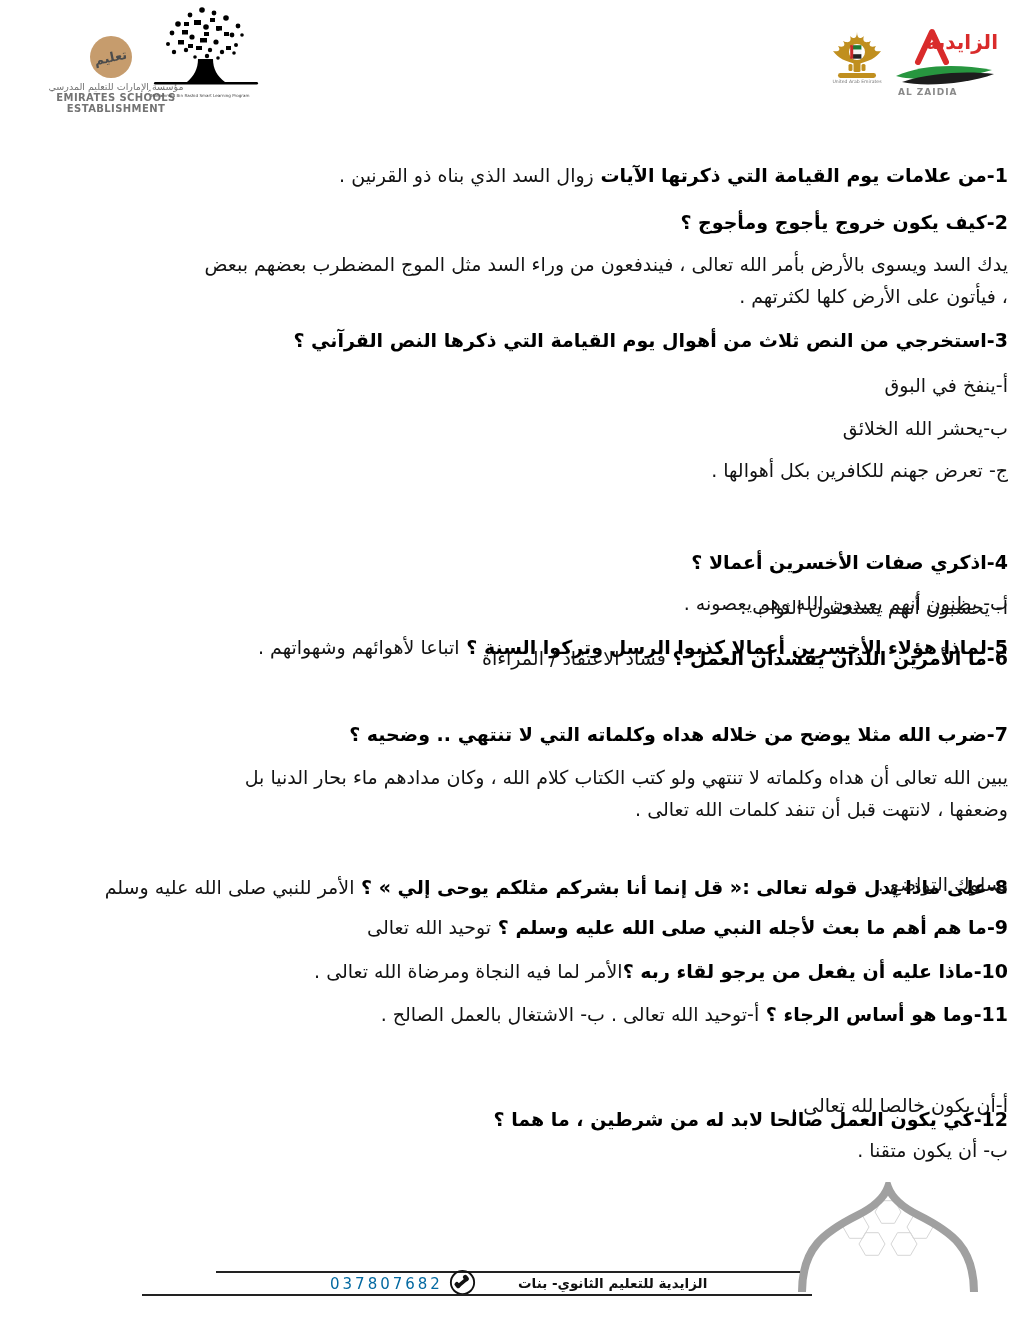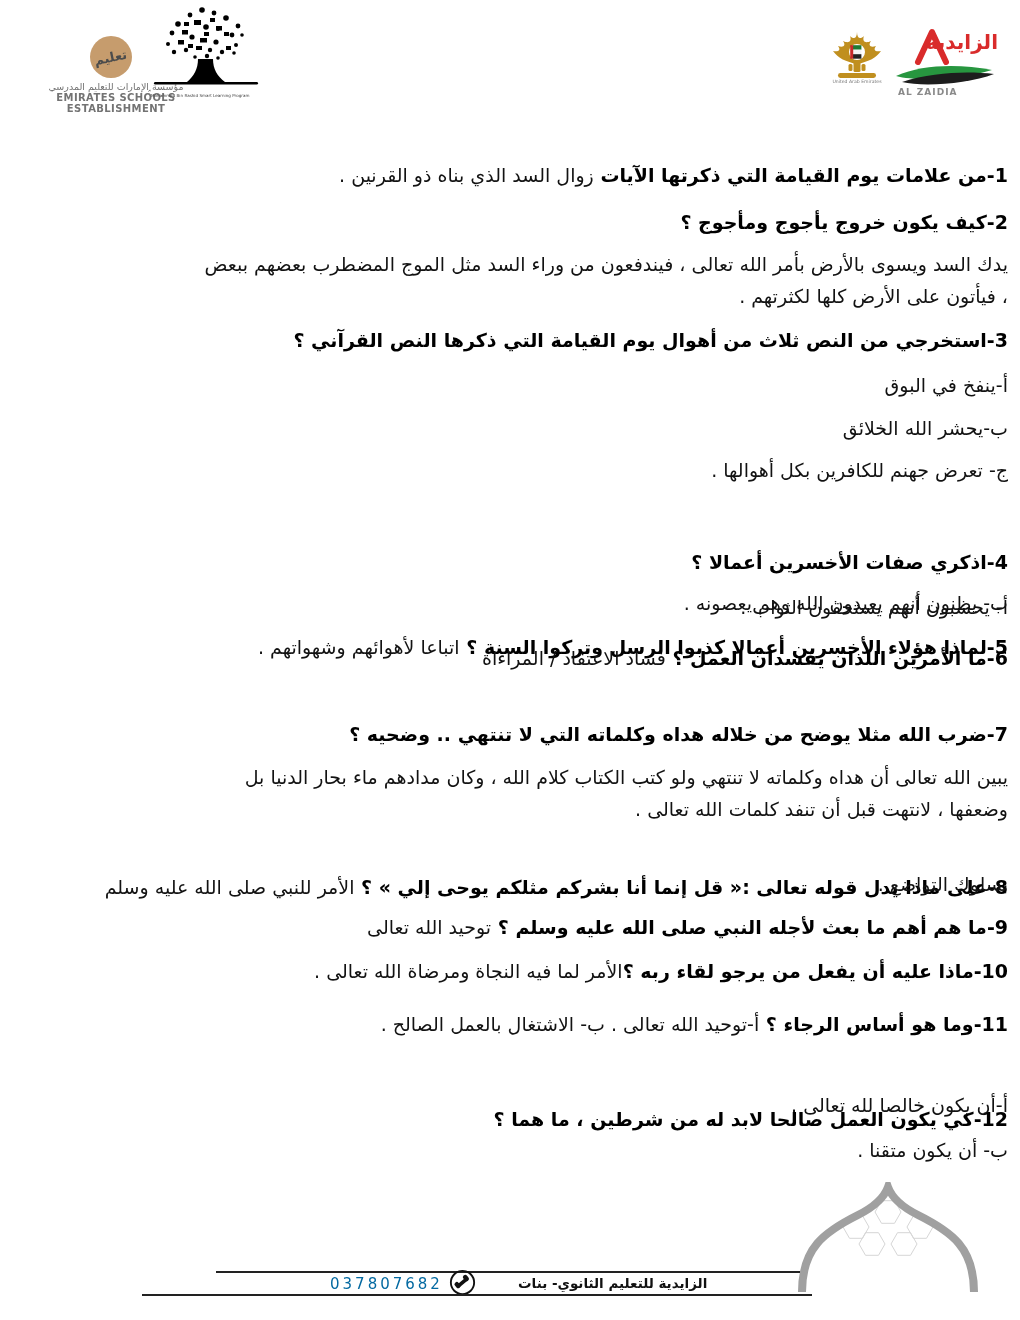--- a/index.html
+++ b/index.html
@@ -158,21 +158,21 @@
       <div class="line" style="top: 592px;"><span class="n">ب- يظنون أنهم يعبدون الله وهم يعصونه .</span></div>
       <div class="line" style="top: 636px;"><span class="b">5-لماذا هؤلاء الأخسرين أعمالا كذبوا الرسل وتركوا السنة ؟ </span><span class="n">اتباعا لأهوائهم وشهواتهم .</span></div>
       <div class="line" style="top: 647px;"><span class="b">6-ما الأمرين اللذان يفسدان العمل ؟ </span><span class="n">فساد الاعتقاد / المراءاة</span></div>
       <div class="line" style="top: 723px;"><span class="b">7-ضرب الله مثلا يوضح من خلاله هداه وكلماته التي لا تنتهي .. وضحيه ؟</span></div>
       <div class="line" style="top: 766px;"><span class="n">يبين الله تعالى أن هداه وكلماته لا تنتهي ولو كتب الكتاب كلام الله ، وكان مدادهم ماء بحار الدنيا بل</span></div>
       <div class="line" style="top: 798px;"><span class="n">وضعفها ، لانتهت قبل أن تنفد كلمات الله تعالى .</span></div>
       <div class="line" style="top: 841px; margin-top: 35px;"><span class="b">8-على ماذا يدل قوله تعالى :« قل إنما أنا بشركم مثلكم يوحى إلي » ؟ </span><span class="n">الأمر للنبي صلى الله عليه وسلم</span></div>
       <div class="line" style="top: 873px;"><span class="n">بسلوك التواضع .</span></div>
       <div class="line" style="top: 916px;"><span class="b">9-ما هم أهم ما بعث لأجله النبي صلى الله عليه وسلم ؟ </span><span class="n">توحيد الله تعالى</span></div>
       <div class="line" style="top: 960px;"><span class="b">10-ماذا عليه أن يفعل من يرجو لقاء ربه ؟</span><span class="n">الأمر لما فيه النجاة ومرضاة الله تعالى .</span></div>
-      <div class="line" style="top: 1003px; margin-top: 10px;"><span class="b">11-وما هو أساس الرجاء ؟ </span><span class="n">أ-توحيد الله تعالى . ب- الاشتغال بالعمل الصالح .</span></div>
+      <div class="line" style="top: 1003px;"><span class="b">11-وما هو أساس الرجاء ؟ </span><span class="n">أ-توحيد الله تعالى . ب- الاشتغال بالعمل الصالح .</span></div>
       <div class="line" style="top: 1108px; text-align: right;"><span class="b">12-كي يكون العمل صالحا لابد له من شرطين ، ما هما ؟</span></div>
       <div class="line" style="top: 1094px;"><span class="n">أ-أن يكون خالصا لله تعالى .</span></div>
       <div class="line" style="top: 1139px;"><span class="n">ب- أن يكون متقنا .</span></div>
     </div>
 
   <div class="watermark">
     <svg viewBox="0 0 205 110" width="205" height="110" aria-hidden="true">
       <g fill="none" stroke="#d6d6d6" stroke-width="1">
         <polygon points="83,45 76.5,56.3 63.5,56.3 57,45 63.5,33.7 76.5,33.7"></polygon>
         <polygon points="115,30 108.5,41.3 95.5,41.3 89,30 95.5,18.7 108.5,18.7"></polygon>

